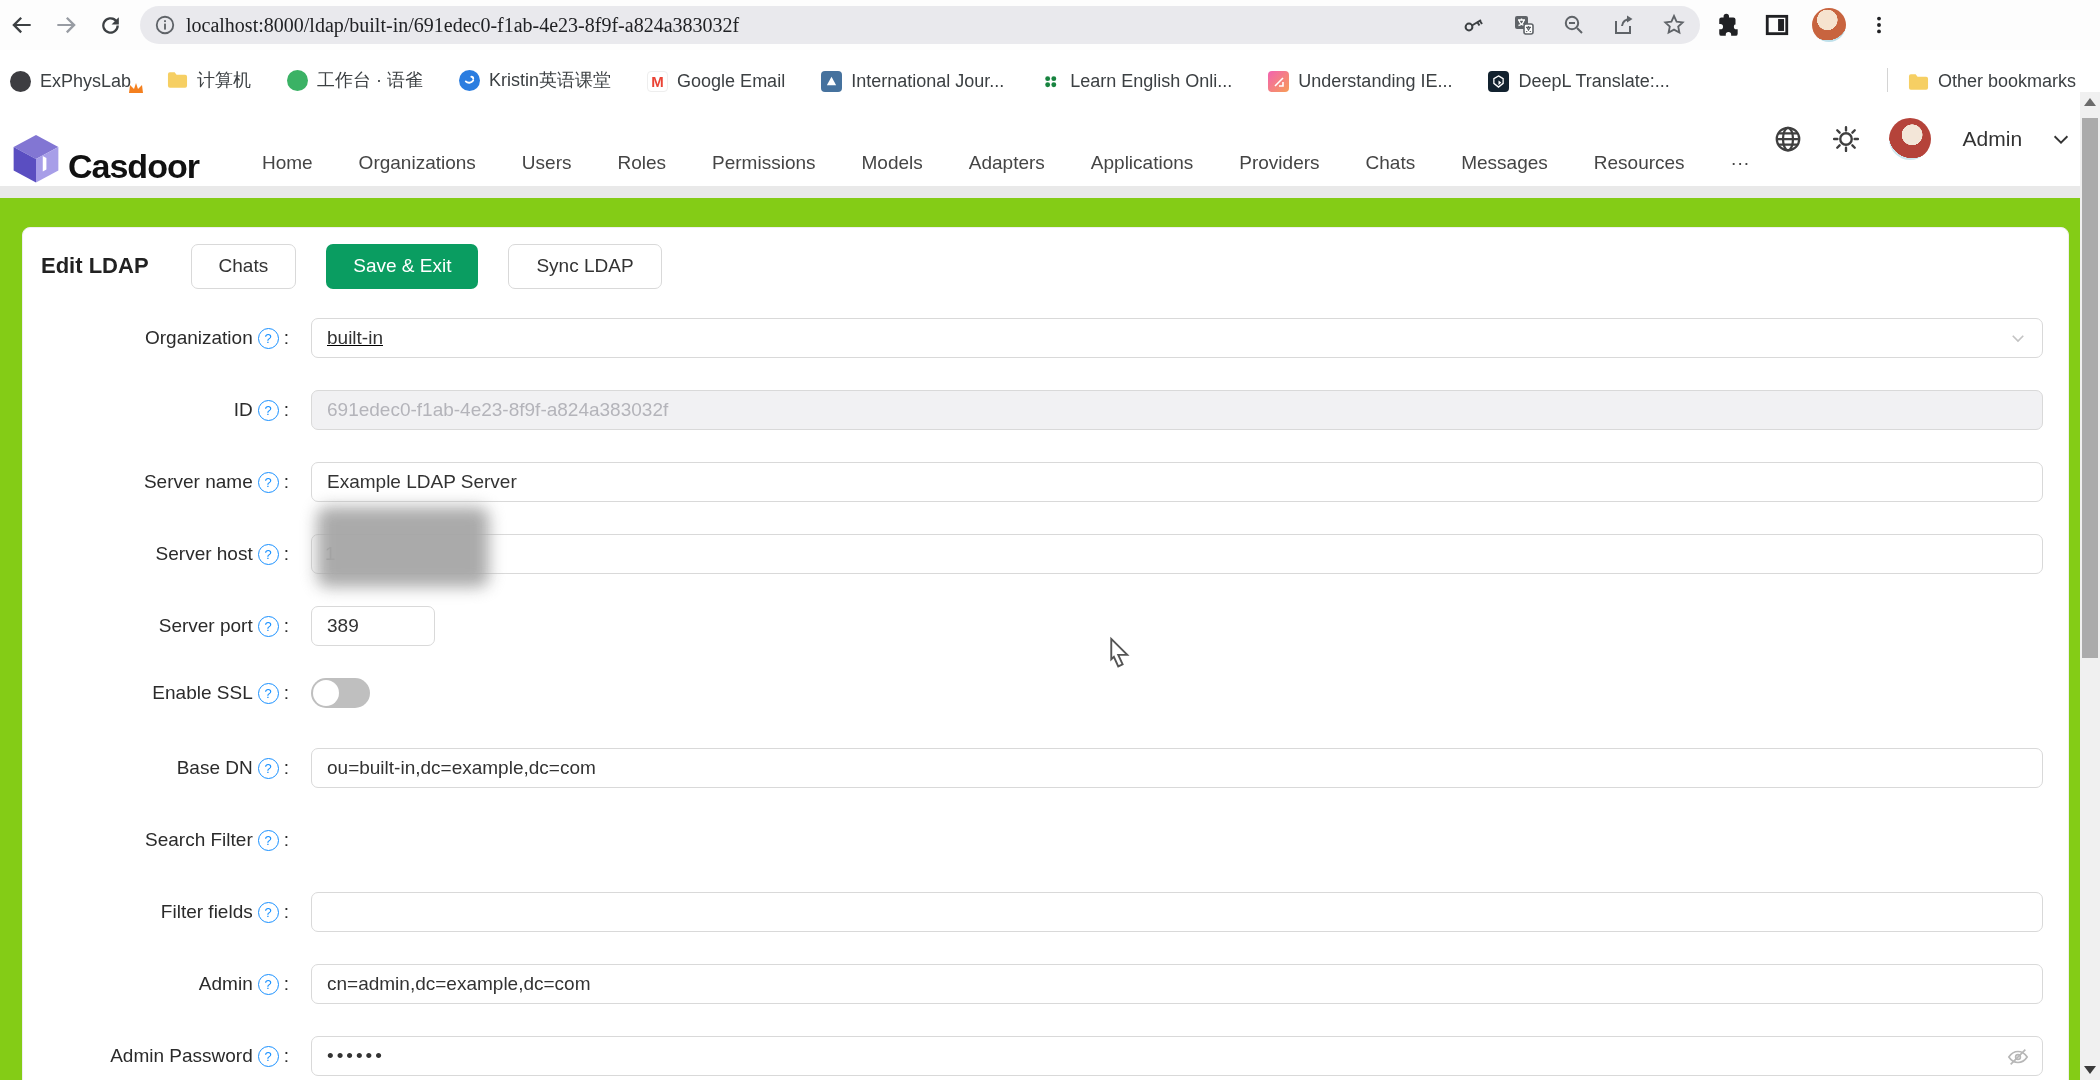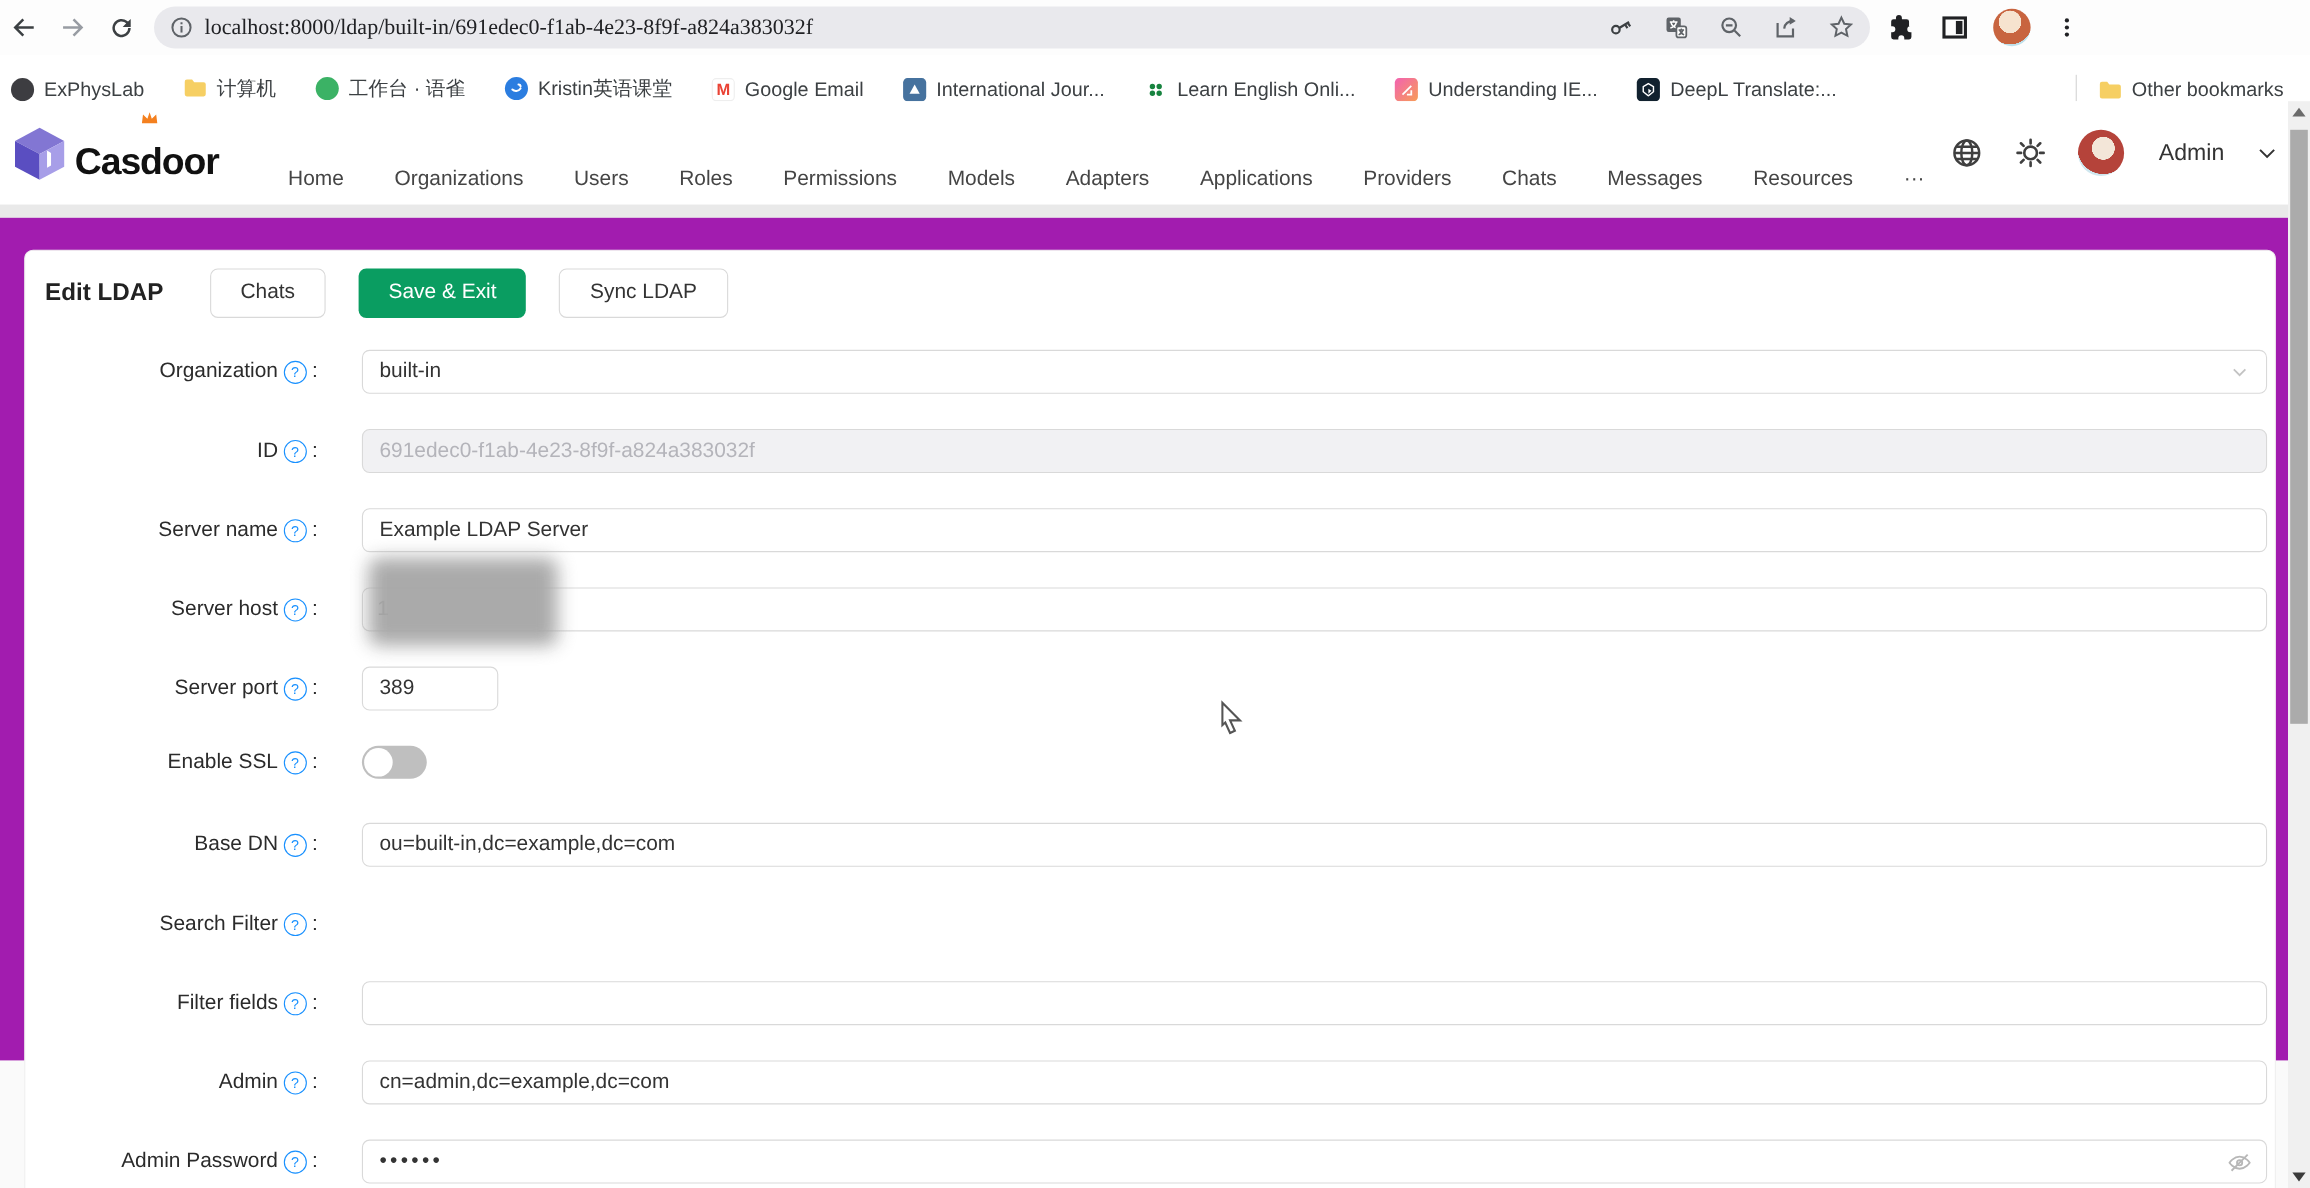--- a/index.html
+++ b/index.html
@@ -33,51 +33,51 @@
   .fv-gmail { background:#fff; border:1px solid #eee; color:#ea4335; font-weight:bold; font-size:15px; }
   .fv-intl { background:#46729e; }
   .fv-dots { background:#fff; }
   .fv-pink { background:linear-gradient(135deg,#f262b1,#f79d57); }
   .fv-deepl { background:#12222f; }
   .bm-spacer { flex:1 1 auto; }
   .bm-divider { width:1px; height:24px; background:#d4d4d4; margin-right:20px; }
 
   
   .appheader { position:absolute; left:0; top:92px; width:2080px; height:94px; background:#fff;
-    display:flex; align-items:center; padding:0 26px 0 10px; }
+    display:flex; padding:0 26px 0 10px; }
   .brand { display:flex; align-items:flex-end; gap:6px; margin-right:40px; position:relative; }
   .brand-text { font-size:34px; font-weight:bold; color:#111; letter-spacing:-1px; position:relative; }
   .crown { position:absolute; top:-10px; left:118px; }
   .nav { display:flex; align-items:center;margin-top:48px; }
   .nav-item { font-size:19px; color:#454545; padding:0 23px; cursor:pointer; white-space:nowrap; }
   .hdr-right { margin-left:auto; display:flex; align-items:center; gap:28px; }
   .app-avatar { width:42px; height:42px; border-radius:50%;
     background:radial-gradient(circle at 55% 40%, #f3e6d8 0 30%, #b5433a 31% 68%, #cfe7ef 69%); }
   .admin-name { font-size:21px; color:#333; margin-left:4px; }
 
   .header-band { position:absolute; left:0; top:186px; width:2080px; height:12px; background:#e9e9e9; }
 
   
-  .page { position:absolute; left:0; top:198px; width:2080px; height:766px; background:#a21caf; }
+  .page { position:absolute; left:0; top:198px; width:2080px; height:882px; background:#84cc16; }
   .card { position:absolute; left:22px; top:29px; width:2047px; height:900px; background:#fff;
     border:1px solid #efefef; border-radius:8px; padding:15px 0 0 18px; }
   .title-row { display:flex; align-items:center; height:46px; }
   .page-title { font-size:22px; font-weight:bold; color:#222; margin-right:42px; }
   .btn { height:45px; padding:0 27px; border-radius:7px; border:1px solid #d9d9d9; background:#fff;
     font-size:19px; color:#333; font-family:"Liberation Sans",sans-serif; cursor:pointer; margin-right:30px; }
   .btn-primary { border:none; color:#fff; }
 
   .form { margin-top:29px; }
   .frow { display:flex; align-items:center; height:40px; margin-bottom:32px; }
   .flabel { width:248px; display:flex; align-items:center; justify-content:flex-end; gap:5px;
     font-size:19px; color:#2b2b2b; flex:0 0 auto; }
   .qicon { width:21px; height:21px; border-radius:50%; border:1.6px solid #1890ff; color:#1890ff;
     font-size:13px; display:inline-flex; align-items:center; justify-content:center; flex:0 0 auto; cursor:pointer; }
   .colon { font-size:19px; color:#2b2b2b; }
-  .fctrl { margin-left:40px; position:relative; width:1732px; }
+  .fctrl { margin-left:22px; position:relative; width:1732px;text-decoration:underline; }
   .tinput { width:1732px; height:40px; border:1px solid #d9d9d9; border-radius:7px; background:#fff;
     font-size:19px; color:#333; padding:0 15px; font-family:"Liberation Sans",sans-serif; }
   .tinput:disabled { background:#f1f1f3; color:#b4b4ba; }
   .select { width:1732px; height:40px; border:1px solid #d9d9d9; border-radius:7px; background:#fff;
     display:flex; align-items:center; padding:0 15px; font-size:19px; color:#333; cursor:pointer; }
   .select-arrow { margin-left:auto; }
   .small { width:124px; }
   .blurbox { position:absolute; left:6px; top:-27px; width:172px; height:80px; background:#a6a6a6;
     border-radius:10px; filter:blur(8px); opacity:.95; pointer-events:none; }
   .host-digit { position:absolute; left:14px; top:9px; font-size:19px; color:#8d8d8d; }

